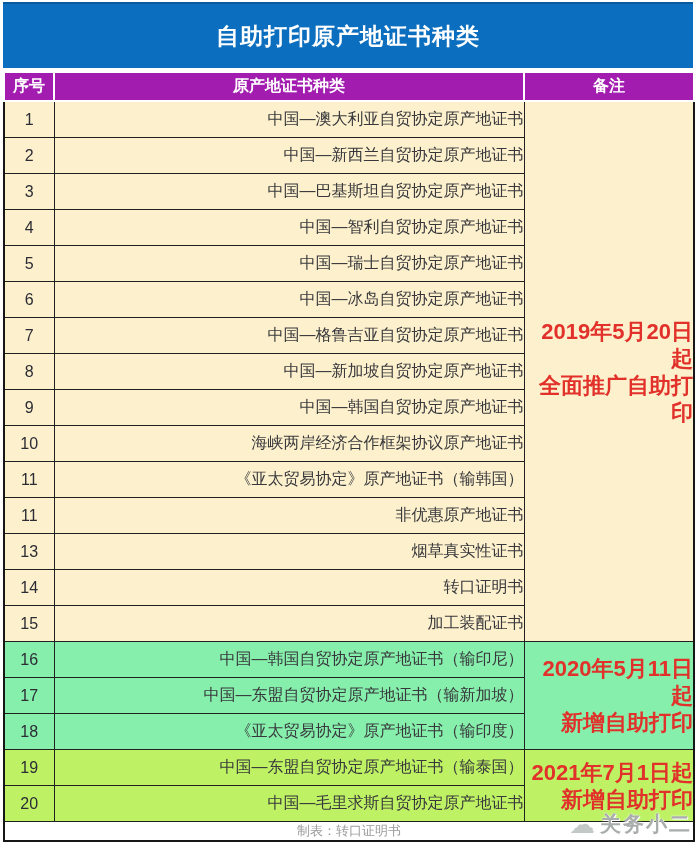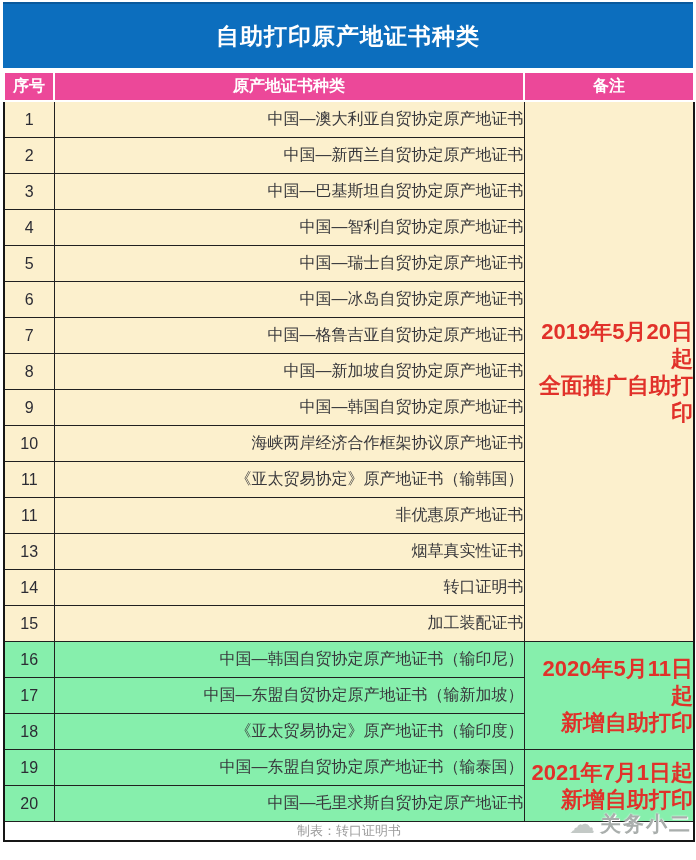--- a/index.html
+++ b/index.html
@@ -23,35 +23,35 @@
   table.cert {
     width:690px;
     border-collapse:collapse;
     table-layout:fixed;
     border:2px solid #161616;
   }
   col.c-no   { width:50px; }
   col.c-name { width:470px; }
   col.c-rem  { width:170px; }
   th {
-    background:#ec4899; color:#ffffff;
+    background:#a21caf; color:#ffffff;
     font-weight:bold; font-size:16px;
     height:27px; padding:0;
     border:2px solid #ffffff;
   }
   td {
     border:1px solid #202020;
     height:35px; padding:0;
     font-size:16px; color:#38383c;text-align:right;
   }
   td.no   { text-align:center; font-size:16px; color:#2c2c34; }
   td.name { padding-left:13px; }
   tr.band-cream td { background:#fcf0cd; }
   tr.band-lav   td { background:#86efac; }
-  tr.band-green td { background:#86efac; }
+  tr.band-green td { background:#bef264; }
   td.remark {
     text-align:right; vertical-align:middle;
     font-weight:bold; color:#e1312a; font-size:22px;
     line-height:27px;
   }
   td.remark .line { display:block; }
   tr.footer-row td {
     background:#ffffff;
     height:16px;
     text-align:center;

